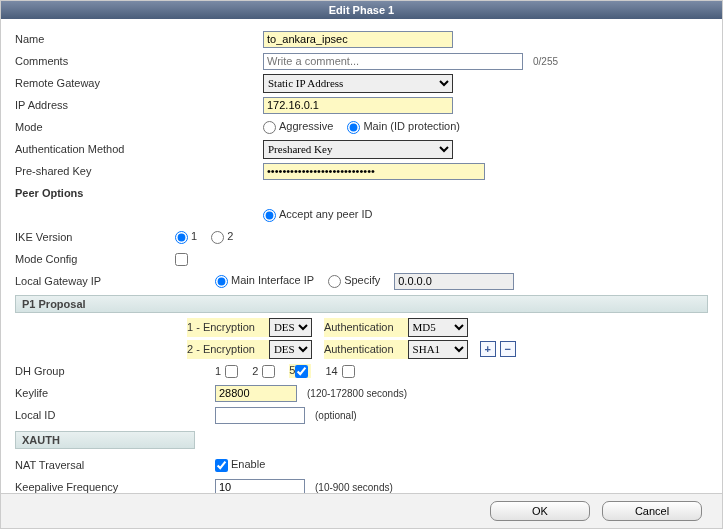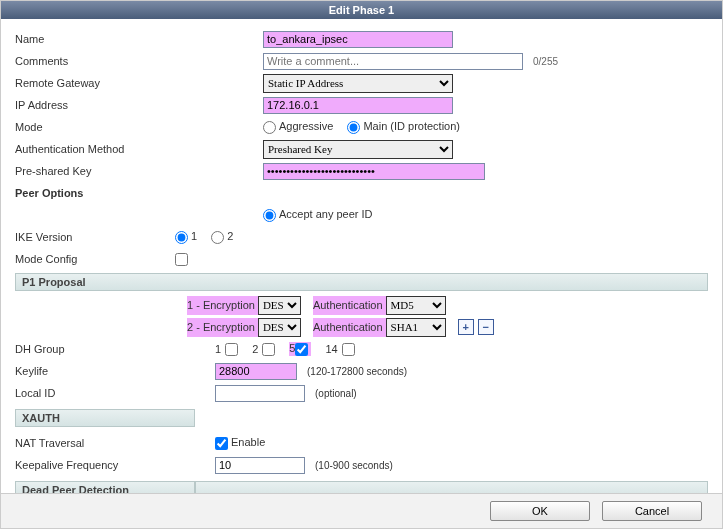--- a/index.html
+++ b/index.html
@@ -6,30 +6,30 @@
   .window{width:723px;height:529px;border:1px solid #ccc;box-sizing:border-box;position:relative}
   .titlebar{background:linear-gradient(#7a8aa5,#4a5d7a);color:#fff;font-weight:bold;text-align:center;height:18px;line-height:18px;font-size:11px}
   .content{padding:10px 14px 0 14px}
   .row{display:flex;align-items:center;min-height:20px;margin-bottom:2px}
   .lbl{width:200px;flex:0 0 200px}
   .lblw{width:248px;flex:0 0 248px}
   .ctl{flex:1;display:flex;align-items:center;gap:4px;flex-wrap:wrap}
   input[type=text].field{border:1px solid #7a8aa5;height:17px;padding:0 3px;font-family:inherit;font-size:11px;box-sizing:border-box}
   select.field{border:1px solid #333;height:19px;font-family:Liberation Serif, serif;font-size:11px;background:#efefef}
   .hint{color:#666;font-size:10px;margin-left:6px}
-  .hl{background:#f0abfc}
+  .hl{background:#fef9c3}
   .section{background:linear-gradient(#e8f0f0,#d5e3e3);border:1px solid #b8c8c8;padding:2px 6px;font-weight:bold;margin:4px 0;color:#444}
   .sectionL{background:linear-gradient(#e8f0f0,#d5e3e3);border:1px solid #b8c8c8;padding:2px 6px;font-weight:bold;margin:4px 0;color:#444;width:180px;box-sizing:border-box}
   .footer{position:absolute;bottom:0;left:0;right:0;background:#f2f2f2;border-top:1px solid #ccc;height:34px;display:flex;justify-content:flex-end;align-items:center;padding-right:20px;gap:12px}
-  .btn{min-width:100px;height:20px;border:1px solid #888;background:linear-gradient(#fefefe,#e3e3e3);border-radius:2px;font-family:inherit;font-size:11px}
+  .btn{min-width:100px;height:20px;border:1px solid #888;background:linear-gradient(#fefefe,#e3e3e3);border-radius:7px;font-family:inherit;font-size:11px}
   .iconbtn{width:14px;height:14px;display:inline-flex;align-items:center;justify-content:center;border:1px solid #3a5a9a;color:#3a5a9a;font-weight:bold;font-size:11px;line-height:1;cursor:pointer;background:#f5f8ff}
   .bold{font-weight:bold}
   input[type=radio],input[type=checkbox]{margin:0 3px 0 0;vertical-align:middle}
   .radlbl{margin-right:10px}
-  .authcell{display:inline-flex;align-items:center;gap:3px;margin-right:8px}
+  .authcell{display:inline-flex;align-items:center;gap:14px;margin-right:8px}
 </style>
 </head>
 <body>
 
 <div class="window">
   <div class="titlebar">Edit Phase 1</div>
 
   <div class="content">
 
     <div class="row">
@@ -103,20 +103,28 @@
       </div>
     </div>
 
     <div class="row">
       <div class="lbl" style="width:160px;flex:0 0 160px">Mode Config</div>
       <div class="ctl">
           <input type="checkbox" style="">
         </div>
     </div>
 
+    <div class="row">
+      <div class="lbl">Local Gateway IP</div>
+      <div class="ctl">
+        <label class="radlbl"><input type="radio" name="lgw" checked="" style=""><span>Main Interface IP</span></label>
+        <label class="radlbl"><input type="radio" name="lgw" style=""><span>Specify</span></label>
+        <input type="text" class="field" style="width: 120px; background: rgb(238, 238, 238);" value="0.0.0.0">
+      </div>
+    </div>
 
     <div class="section">P1 Proposal</div>
 
     <div class="row">
       <div style="width:172px;flex:0 0 172px"></div>
       <div class="ctl">
         <span class="authcell hl">
           <span>1 - Encryption</span>
           <select class="field"><option>DES</option></select>
         </span>

